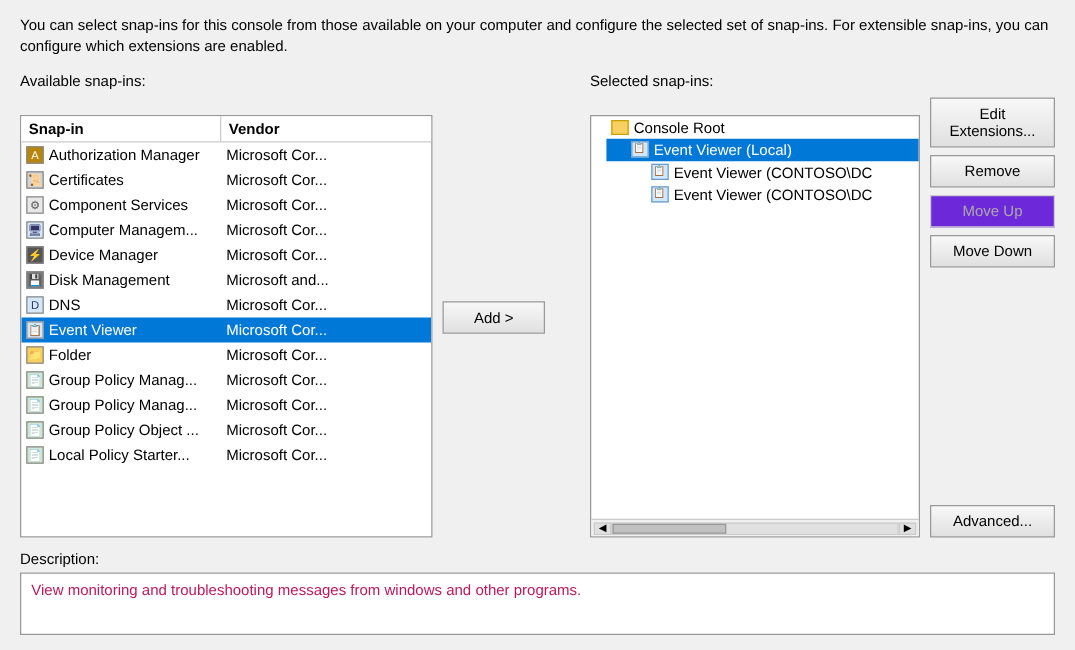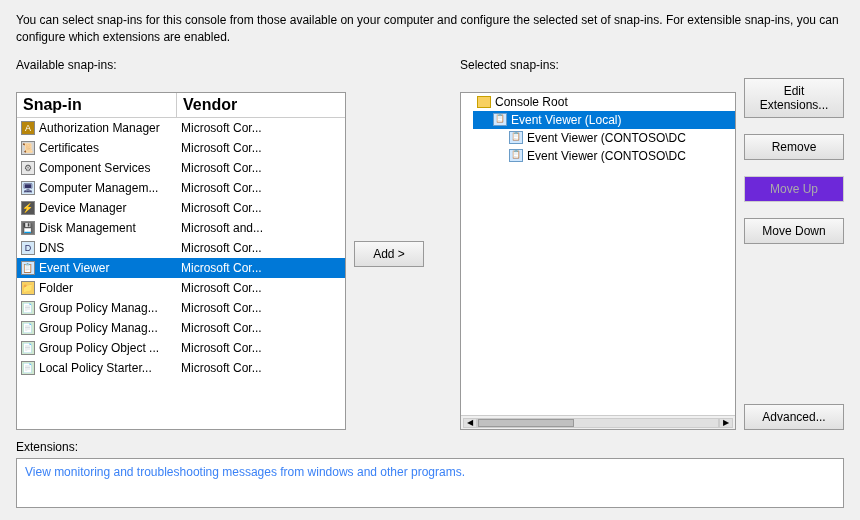--- a/index.html
+++ b/index.html
@@ -47,21 +47,21 @@
       background: #fff;
       flex: 1;
       overflow: hidden;
       display: flex;
       flex-direction: column;
     }
     .list-header {
       display: flex;
       background: #fff;
       border-bottom: 1px solid #ccc;
-      font-size: 16px;
+      font-size: 12px;
       font-weight: 600;
       user-select: none;
     }
     .list-header .col-snapin {
       width: 160px;
       padding: 3px 6px;
       border-right: 1px solid #ccc;
     }
     .list-header .col-vendor {
       flex: 1;
@@ -114,21 +114,21 @@
       flex: 0 0 70px;
       padding-top: 20px;
     }
     .add-btn {
       background: linear-gradient(to bottom, #f8f8f8, #e0e0e0);
       border: 1px solid #999;
       padding: 5px 12px;
       font-size: 12px;
       cursor: pointer;
       white-space: nowrap;
-      width: 70px;
+      width: 82px;
     }
     .right-panel {
       display: flex;
       flex-direction: column;
       flex: 1;
       min-width: 0;
     }
     .right-top {
       display: flex;
       flex: 1;
@@ -198,21 +198,21 @@
       width: 14px; height: 10px;
       background: #e0e0e0;
       border: 1px solid #ccc;
       font-size: 8px;
       display: flex; align-items: center; justify-content: center;
       cursor: pointer;
     }
     .action-buttons {
       display: flex;
       flex-direction: column;
-      gap: 16px;
+      gap: 6px;
       flex: 0 0 100px;
       padding-top: 20px;
     }
     .action-btn {
       background: linear-gradient(to bottom, #f8f8f8, #e0e0e0);
       border: 1px solid #999;
       padding: 5px 8px;
       font-size: 12px;
       cursor: pointer;
       text-align: center;
@@ -228,21 +228,21 @@
     }
     .desc-label {
       font-size: 12px;
       margin-bottom: 4px;
     }
     .desc-box {
       border: 1px solid #999;
       background: #fff;
       padding: 6px 8px;
       font-size: 12px;
-      color: #3b82f6;
+      color: #be185d;
       height: 50px;
       overflow: hidden;
     }
   </style>
 </head>
 <body>
 
 <div class="dialog">
 
   <div class="intro-text">You can select snap-ins for this console from those available on your computer and configure the selected set of snap-ins. For extensible snap-ins, you can configure which extensions are enabled.</div>
@@ -401,16 +401,16 @@
           <button class="action-btn">Remove</button>
           <button class="action-btn disabled">Move Up</button>
           <button class="action-btn">Move Down</button>
           <button class="action-btn" style="margin-top:auto">Advanced...</button>
         </div>
       </div>
     </div>
   </div>
 
   <div class="description-section">
-    <div class="desc-label">Extensions:</div>
+    <div class="desc-label">Description:</div>
     <div class="desc-box">View monitoring and troubleshooting messages from windows and other programs.</div>
   </div>
 </div>
 
 </body></html>

